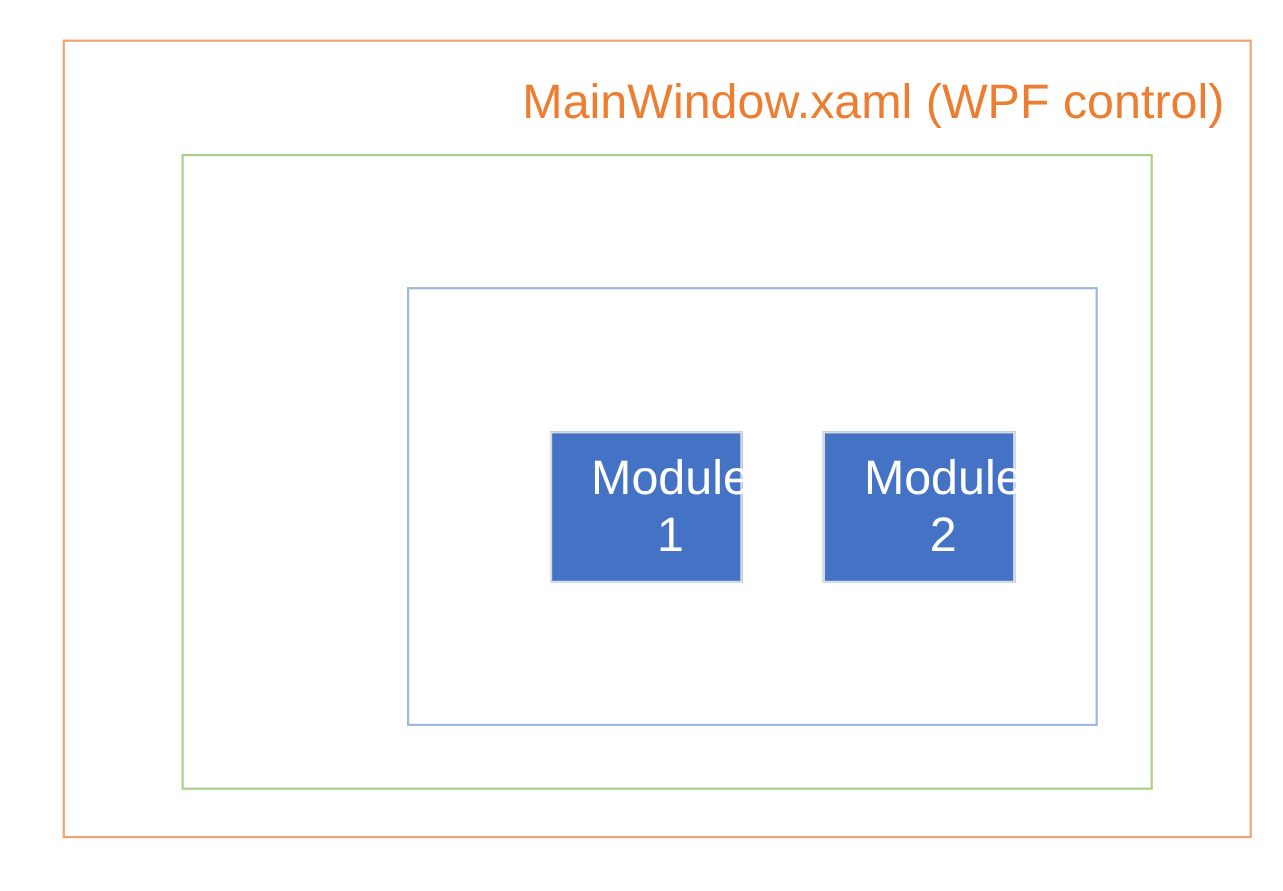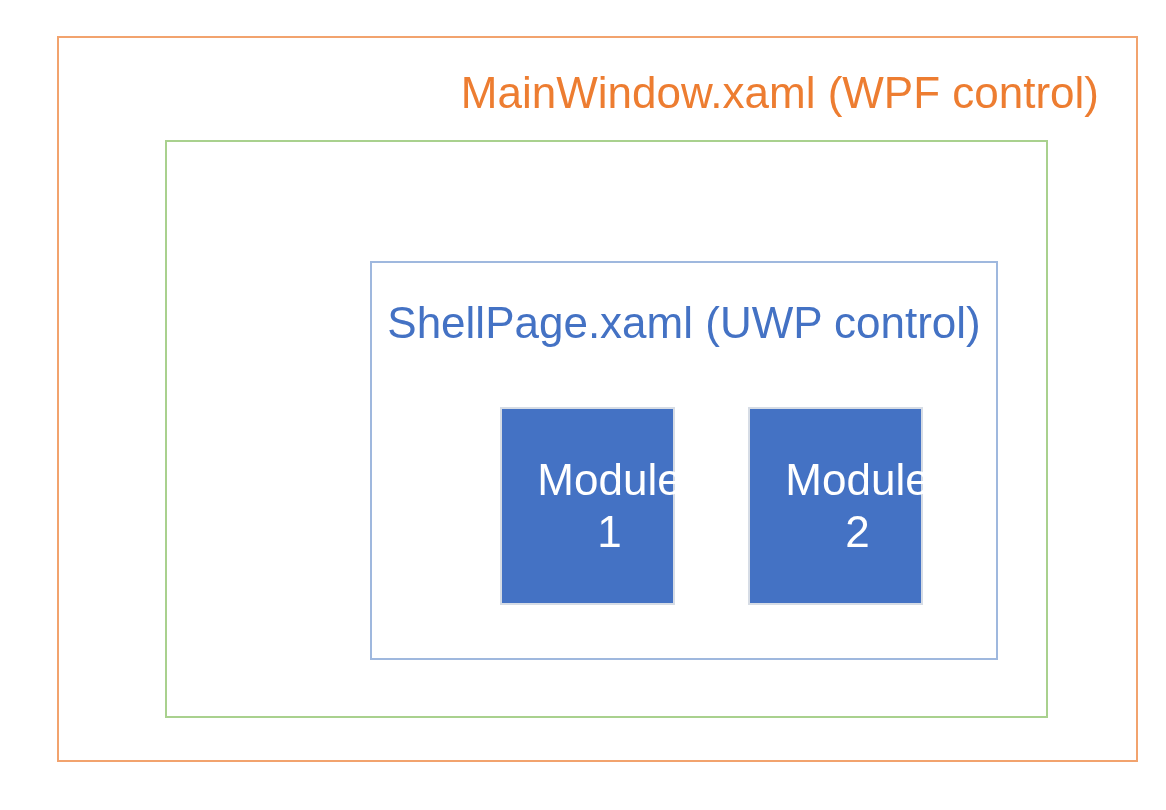--- a/index.html
+++ b/index.html
@@ -36,40 +36,40 @@
     border: 2px solid var(--shell_border, #9FB8DE);
   }
   .label {
     position: absolute;
     font-size: 44px;
     line-height: 1.15;
     white-space: nowrap;
   }
   .label.outer-label {
     top: 68px;
-    right: 67px;
+    right: 53px;
     color: var(--outer_text, #ED7D31);
   }
   .label.host-label {
     top: 172px;
     right: 148px;
     color: var(--host_text, #70AD47);
   }
   .label.shell-label {
     top: 298px;
     left: 370px;
     width: 628px;
     text-align: center;
     color: var(--shell_text, #4472C4);
   }
   .module {
     position: absolute;
-    top: 407px;
+    top: 392px;
     width: 175px;
-    height: 198px;
+    height: 138px;
     box-sizing: border-box;
     background: var(--module_fill, #4472C4);
     border: 2px solid var(--module_border, #D6DCE5);
     color: var(--module_text, #FFFFFF);
     font-size: 44px;
     line-height: 1.18;
     display: flex;
     flex-direction: column;
     align-items: center;
     justify-content: center;
@@ -84,21 +84,20 @@
 
 <div class="canvas">
 
   <div class="frame outer"></div>
   <div class="frame host"></div>
   <div class="frame shell"></div>
 
   <div class="label outer-label">MainWindow.xaml (WPF control)</div>
 
 
-  <div class="label shell-label">ShellPage.xaml (UWP control)</div>
 
   <div class="module m1">
     <span>Module</span>
     <span>1</span>
   </div>
 
   <div class="module m2">
     <span>Module</span>
     <span>2</span>
   </div>

